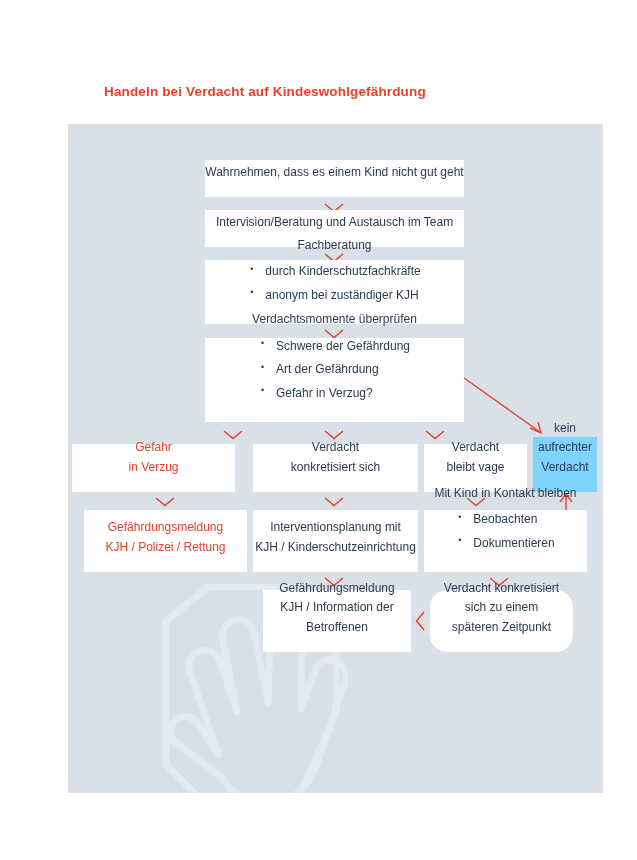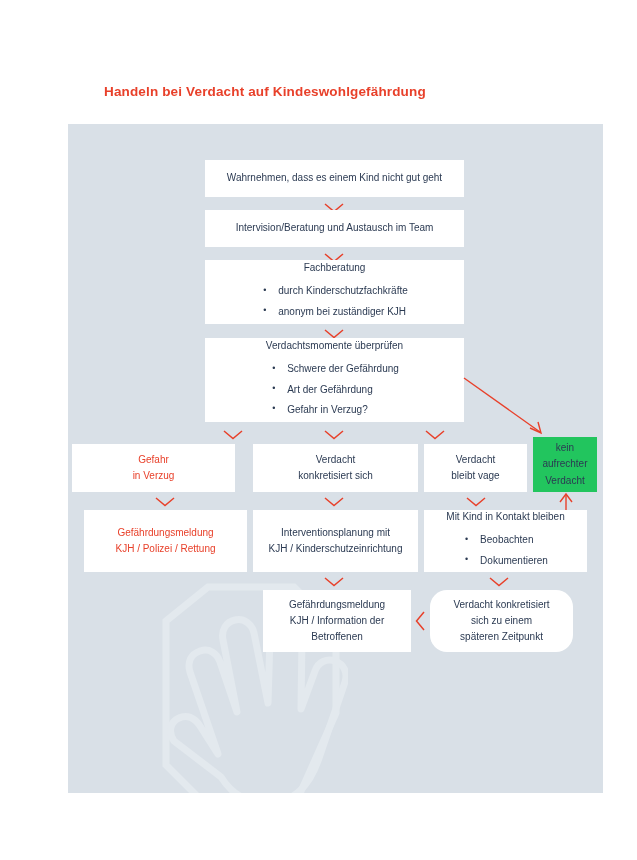--- a/index.html
+++ b/index.html
@@ -48,29 +48,29 @@
     pointer-events: none;
   }
 
   .node {
     position: absolute;
     background: #ffffff;
     box-sizing: border-box;
     display: flex;
     flex-direction: column;
     align-items: center;
-    justify-content: center;
-    color: #2b3a52;
-    font-size: 10px;
+    justify-content: flex-end;
+    color: #2b3a52;
+    font-size: 12px;
     line-height: 1.62;
     text-align: center;
     padding: 15px 8px;
   }
   .node.muted {
-    background: #22c55e;
+    background: #7dd3fc;
   }
   .node .title-line {
     color: #2b3a52;
   }
 
   .node ul {
     margin: 3px 0 0 0;
     padding: 0;
     list-style: none;
     text-align: left;

